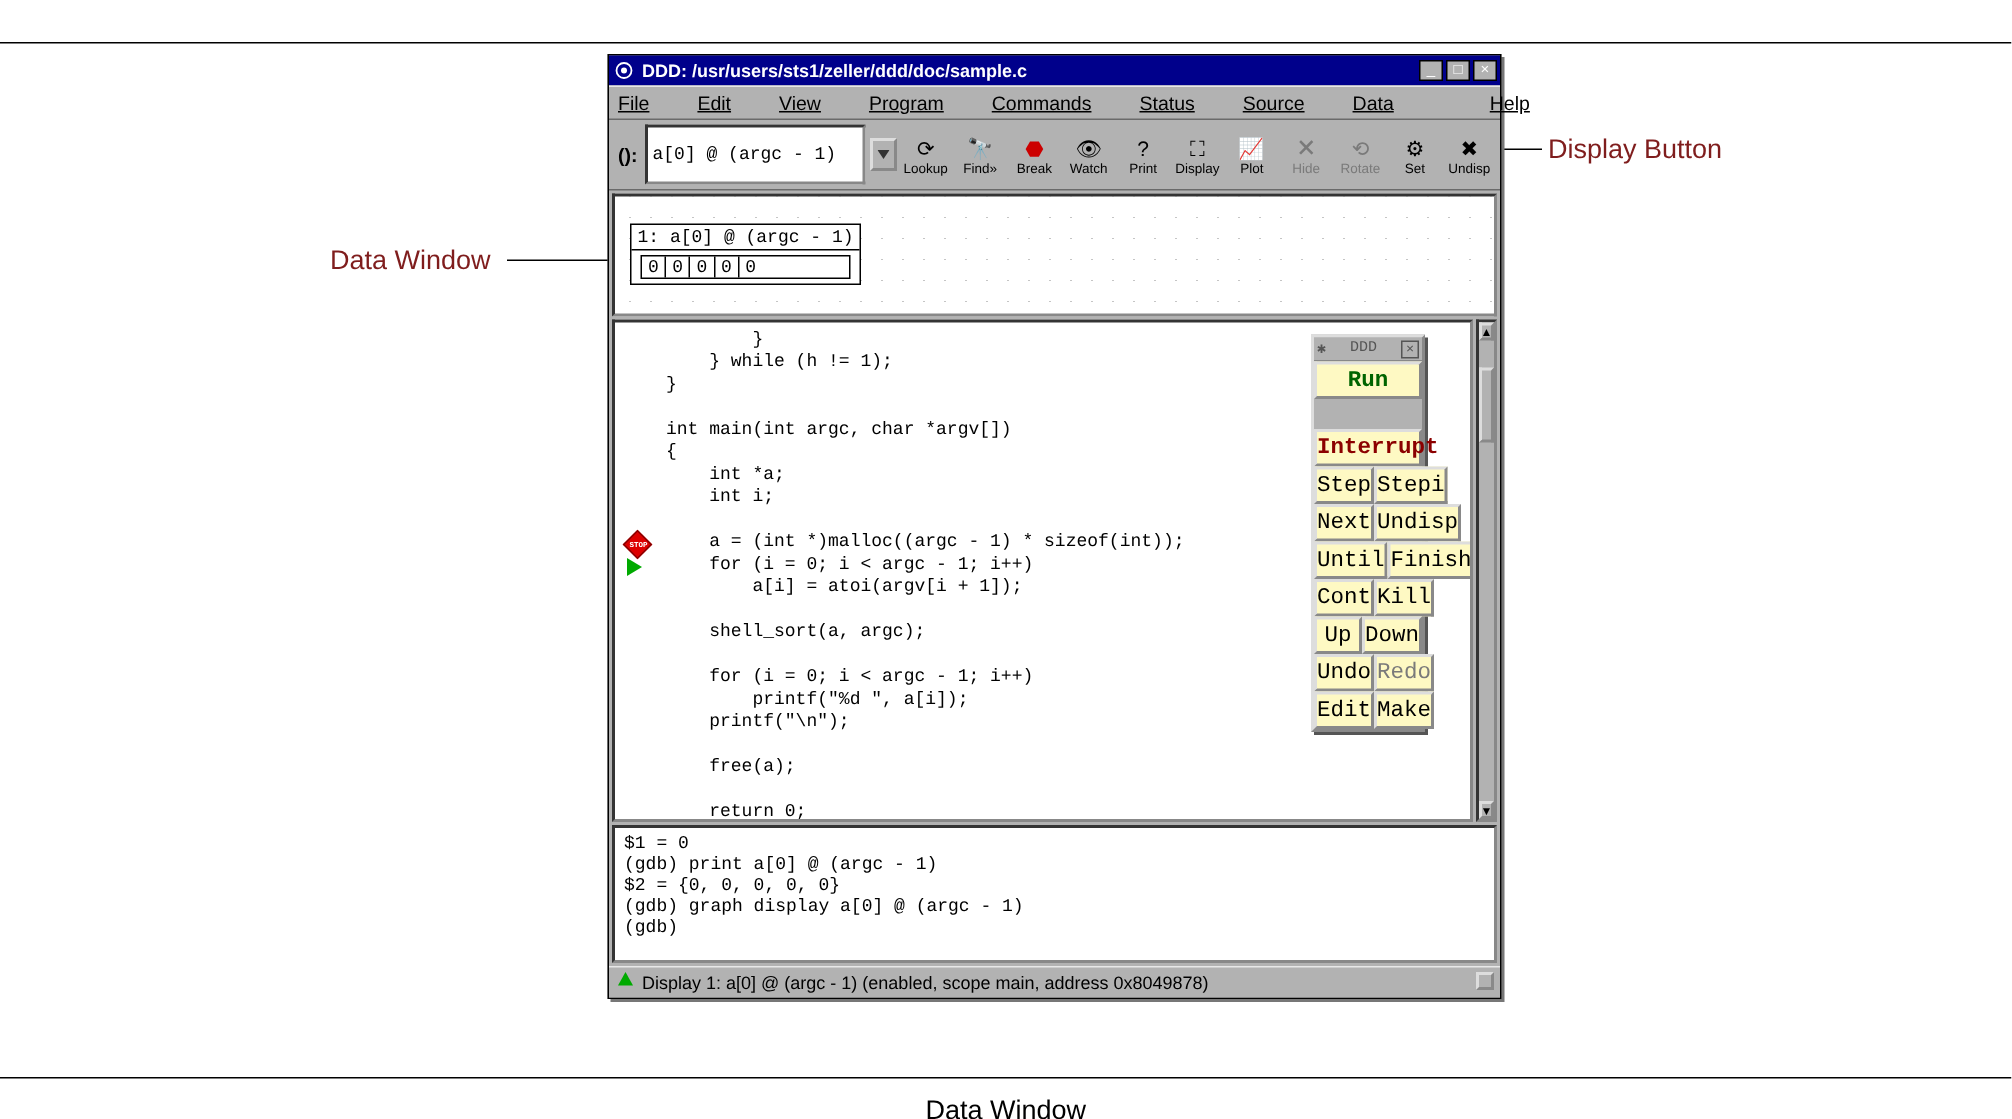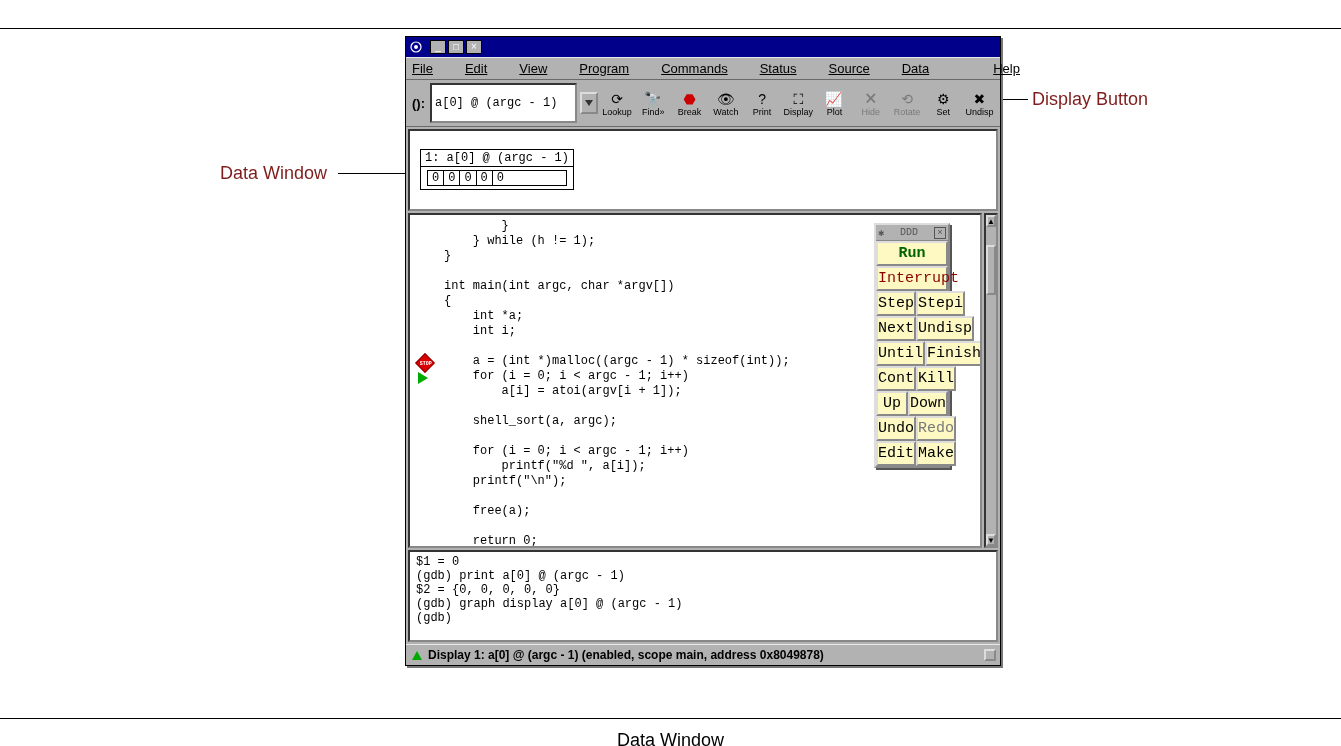--- a/index.html
+++ b/index.html
@@ -174,44 +174,43 @@
     flex:1;
     border:2px outset #ddd;
     background:#fef9c3;
     font-size:15px;
     text-align:center;
     padding:2px 0;
     cursor:default;
   }
   .ct-btn.full { width:100%; }
   .ct-btn.green { color:#006400; font-weight:bold;}
-  .ct-btn.red { color:#8b0000; font-weight:normal;}
+  .ct-btn.red { color:#8b0000; font-weight:bold;margin-top:20px;}
   .ct-btn.dis { color:#7a7a7a;text-align:right; }
 
   .console-pane {
     margin:2px;
     border:2px inset #888;
     background:#fff;
     height:92px;
     font-family:"Courier New",monospace;
     font-size:12px;
     padding:3px 6px;
     white-space:pre;
     line-height:14px;
     overflow:hidden;
   }
   .statusbar {
     background:#b2b2b2;
     border-top:1px solid #e8e8e8;
     padding:3px 6px;
     font-size:12px;
     display:flex;
-    align-items:center;
+    align-items:flex-start;
     gap:6px;
-    font-weight:bold;
   }
   .status-led {
     width:0;height:0;
     border-left:5px solid transparent;
     border-right:5px solid transparent;
     border-bottom:9px solid #0a0;
   }
   .grip {
     width:12px;height:12px;background:#b2b2b2;border:2px outset #ddd;position:absolute;right:4px;
   }
@@ -234,20 +233,21 @@
 
 <div class="app-window">
 
   <div class="titlebar">
     <span class="sys-icon">
       <svg width="14" height="14" viewBox="0 0 14 14">
           <circle cx="7" cy="7" r="5" fill="none" stroke="#fff" stroke-width="1.2"></circle>
           <circle cx="7" cy="7" r="2" fill="#fff"></circle>
         </svg>
     </span>
+    <span class="title-text">DDD: /usr/users/sts1/zeller/ddd/doc/sample.c</span>
     <span class="winbtn">_</span>
     <span class="winbtn">□</span>
     <span class="winbtn">×</span>
   </div>
 
   <div class="menubar">
     <span class="menu-item"><span class="ul">File</span></span>
     <span class="menu-item"><span class="ul">Edit</span></span>
     <span class="menu-item"><span class="ul">View</span></span>
     <span class="menu-item"><span class="ul">Program</span></span>

